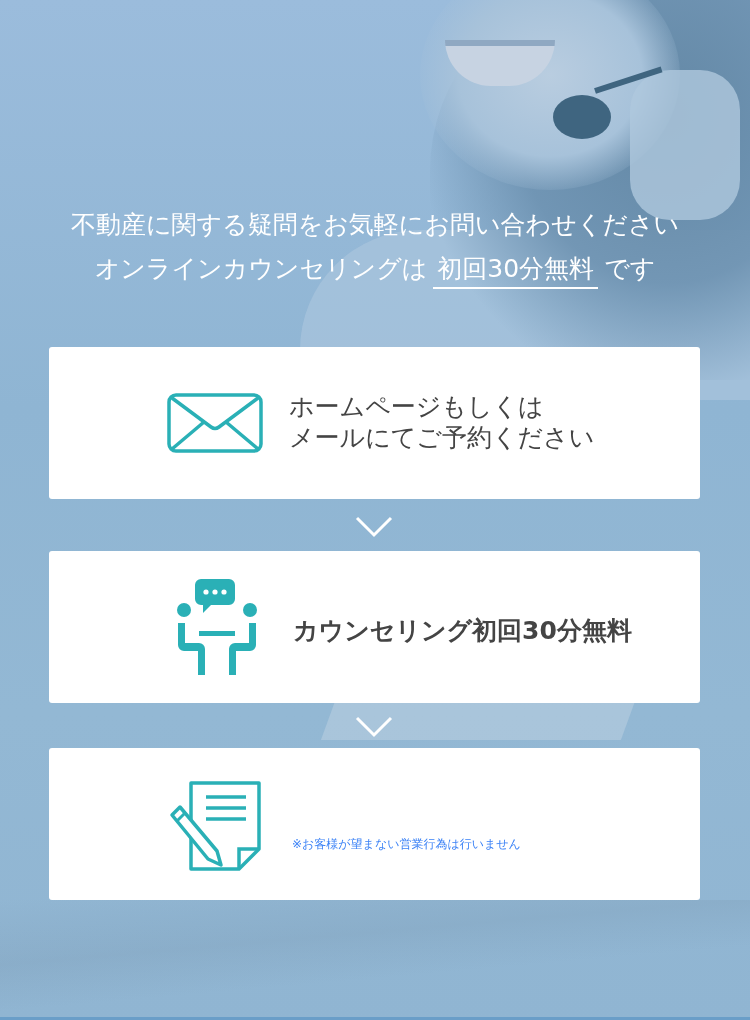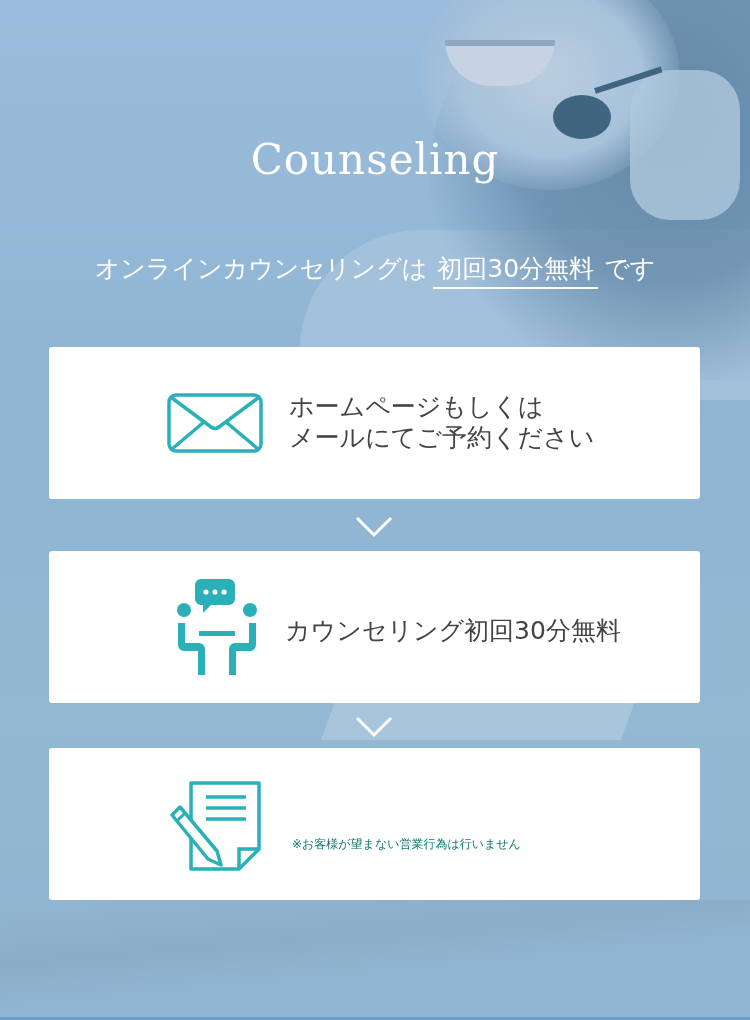--- a/index.html
+++ b/index.html
@@ -40,45 +40,45 @@
     display:flex; align-items:center; box-sizing:border-box;
   }
   .card1 { top:347px; }
   .card2 { top:551px; }
   .card3 { top:748px; }
   .card .icon { position:absolute; }
   .card .txt { position:absolute; color:#444444; font-size:25px; line-height:31px; }
   .card1 .icon { left:118px; top:46px; }
   .card1 .txt { left:240px; top:44px; }
   .card2 .icon { left:128px; top:26px; }
-  .card2 .txt { left:236px; top:64px; }
+  .card2 .txt { left:244px; top:64px;font-weight:bold; }
   .card3 .icon { left:119px; top:33px; }
   .card3 .txt { left:238px; top:49px; }
-  .card3 .note { position:absolute; left:243px; top:88px; font-size:12px; color:#0f766e; }
+  .card3 .note { position:absolute; left:243px; top:88px; font-size:12px; color:#3b82f6; }
 
   .arrow { position:absolute; left:355px; width:38px; height:22px; }
   .arrow1 { top:516px; }
   .arrow2 { top:716px; }
 </style>
 </head>
 <body>
 
 <div class="page">
   <div class="bg-shape bg-shirt"></div>
   <div class="bg-shape bg-hair"></div>
   <div class="bg-shape bg-face"></div>
   <div class="bg-shape bg-mouth"></div>
   <div class="bg-shape bg-hand"></div>
   <div class="bg-shape bg-mic-arm"></div>
   <div class="bg-shape bg-mic"></div>
   <div class="bg-shape bg-laptop"></div>
   <div class="bg-shape bg-desk"></div>
 
-  <h2 class="title">Counseling</h2>
 
+  <div class="lead lead1">不動産に関する疑問をお気軽にお問い合わせください</div>
   <div class="lead lead2">
     <span>オンラインカウンセリングは</span><span class="highlight">初回30分無料</span><span>です</span>
   </div>
 
   <div class="card card1">
     <span class="icon">
       <svg width="96" height="60" viewBox="0 0 96 60">
         <rect x="2" y="2" width="92" height="56" rx="7" fill="none" stroke="#2ab0b6" stroke-width="3.5"></rect>
         <path d="M5 5 L44 34 Q48 37 52 34 L91 5" fill="none" stroke="#2ab0b6" stroke-width="3.5" stroke-linejoin="round"></path>
         <path d="M5 56 L37 29 M91 56 L59 29" fill="none" stroke="#2ab0b6" stroke-width="3.5"></path>

